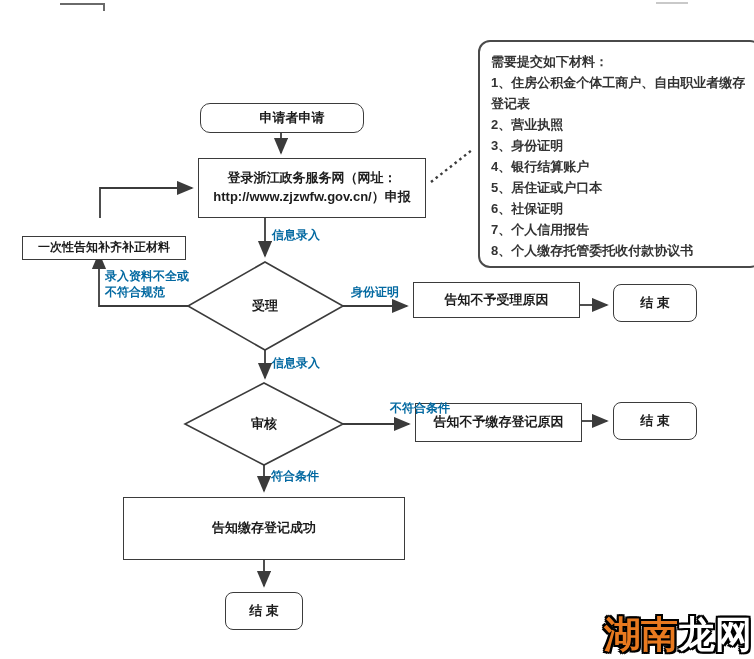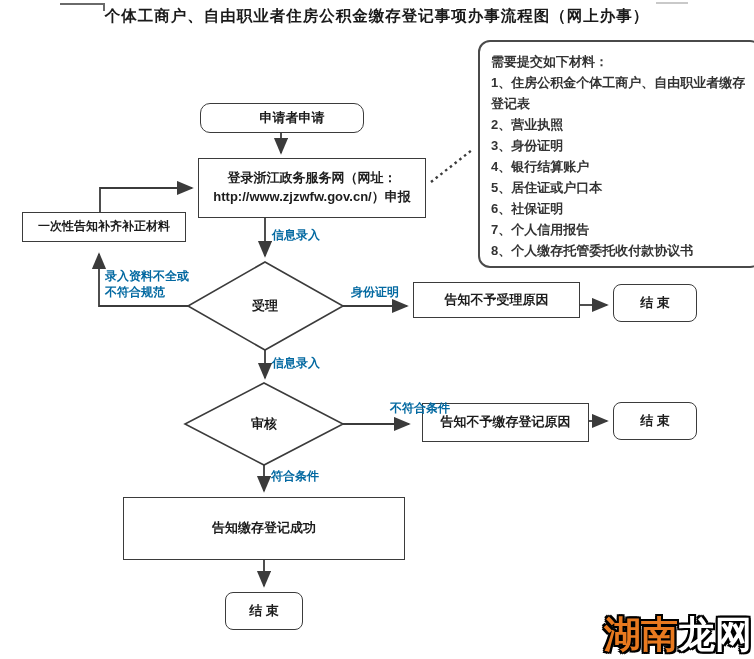--- a/index.html
+++ b/index.html
@@ -41,21 +41,20 @@
     text-shadow:-2px -2px 0 #000,2px -2px 0 #000,-2px 2px 0 #000,2px 2px 0 #000,
                  0 -2px 0 #000,0 2px 0 #000,-2px 0 0 #000,2px 0 0 #000;
   }
   #watermark .wm-white{color:#fff;}
 </style>
 </head>
 <body>
 
 <div id="canvas">
 
-  <div id="title" class="abs">个体工商户、自由职业者住房公积金缴存登记事项办事流程图（网上办事）</div>
 
   <div class="abs cropmark-l"></div>
   <div class="abs cropmark-r"></div>
 
   <svg class="layer" width="754" height="659" viewBox="0 0 754 659">
     <defs>
       <marker id="arrow" markerWidth="11" markerHeight="9" refX="8.5" refY="4" orient="auto">
         <path d="M0,0 L9.5,4 L0,8 z" fill="#3b3b3b"></path>
       </marker>
     </defs>
@@ -90,37 +89,37 @@
 
   <div class="node rounded" style="left:200px;top:103px;width:164px;height:30px;">
     <span>申请者申请</span>
   </div>
 
   <div class="node" style="left:198px;top:158px;width:228px;height:60px;flex-direction:column;">
     <span>登录浙江政务服务网（网址：</span>
     <span>http://www.zjzwfw.gov.cn/）申报</span>
   </div>
 
-  <div class="node" style="left:22px;top:212px;width:164px;height:30px;font-size:12px;">
+  <div class="node" style="left:22px;top:236px;width:164px;height:24px;font-size:12px;">
     <span>一次性告知补齐补正材料</span>
   </div>
 
   <div class="diamond-text" style="left:225px;top:294px;width:80px;height:24px;">受理</div>
 
   <div class="node" style="left:413px;top:282px;width:167px;height:36px;">
     <span>告知不予受理原因</span>
   </div>
 
   <div class="node small-rounded" style="left:613px;top:284px;width:84px;height:38px;">
     <span>结 束</span>
   </div>
 
   <div class="diamond-text" style="left:224px;top:412px;width:80px;height:24px;">审核</div>
 
-  <div class="node" style="left:415px;top:403px;width:167px;height:39px;margin-left:7px;">
+  <div class="node" style="left:415px;top:403px;width:167px;height:39px;">
     <span>告知不予缴存登记原因</span>
   </div>
 
   <div class="node small-rounded" style="left:613px;top:402px;width:84px;height:38px;">
     <span>结 束</span>
   </div>
 
   <div class="node" style="left:123px;top:497px;width:282px;height:63px;">
     <span>告知缴存登记成功</span>
   </div>

